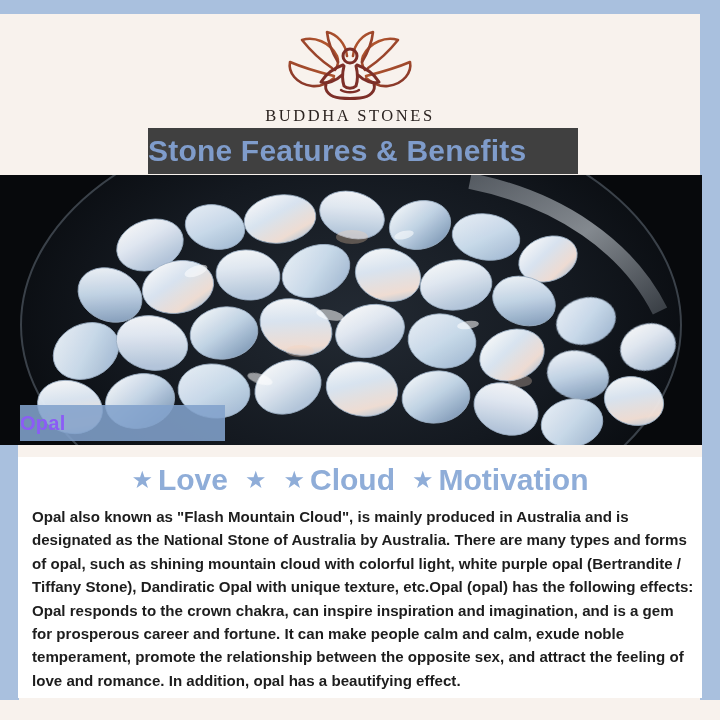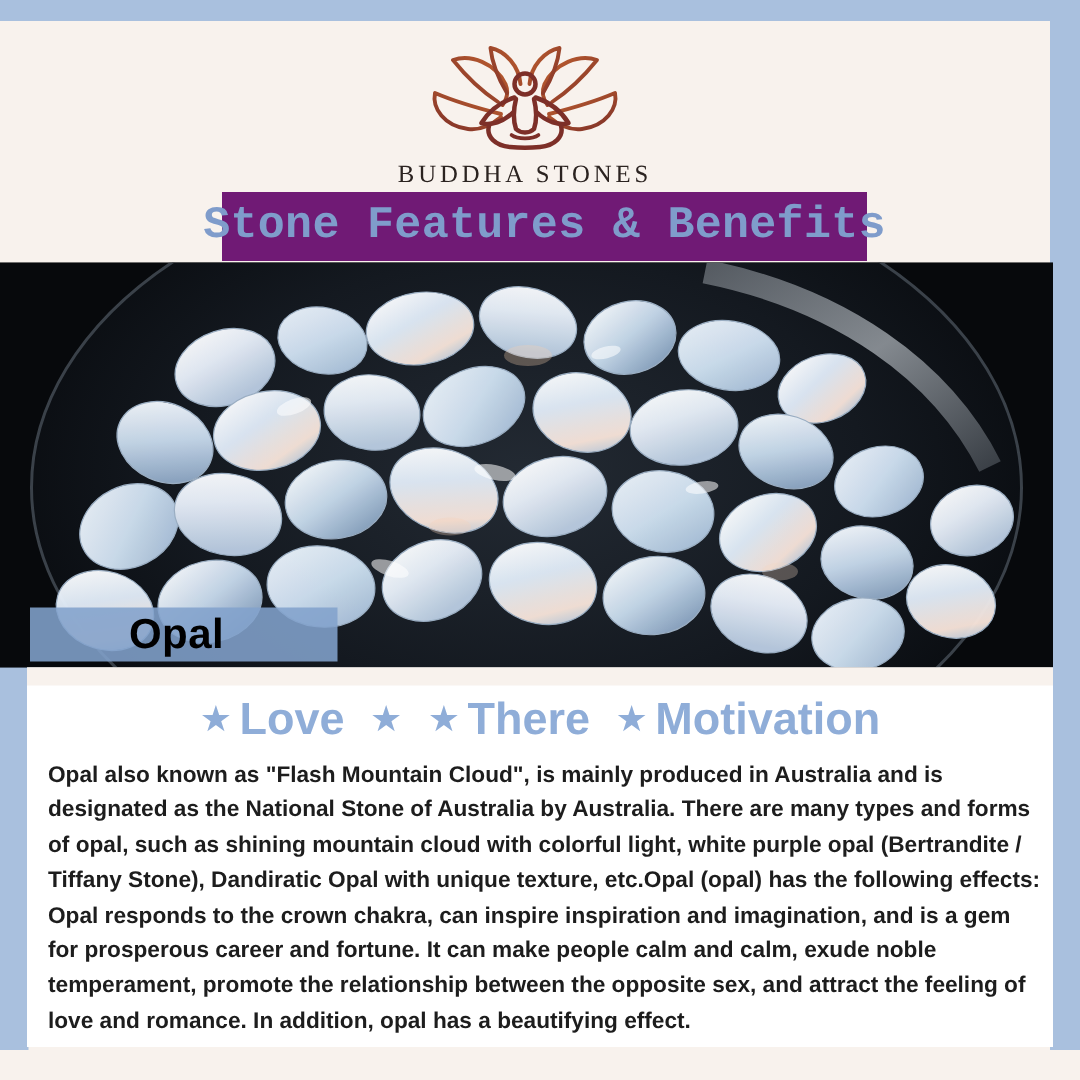--- a/index.html
+++ b/index.html
@@ -70,25 +70,24 @@
     color: #2b2320;
     font-weight: 400;
     white-space: nowrap;
   }
 
   
   .title-banner {
     position: absolute;
     left: 148px; top: 128px;
     width: 430px; height: 46px;
-    background: #701a75;
-    display: flex;
-    align-items: center;
-    justify-content: center;
-    font-family: Liberation Mono, monospace;
+    background: #404040;
+    display: flex;
+    align-items: center;
+    justify-content: flex-start;
   }
   .title-text {
     font-size: 30px;
     font-weight: bold;
     color: #7f9ccb;
     letter-spacing: 0.2px;
     white-space: nowrap;
   }
 
   
@@ -105,23 +104,22 @@
   .stone-label {
     position: absolute;
     left: 20px; top: 405px;
     width: 205px; height: 36px;
     background: rgba(130,162,204,0.88);
     display: flex;
     align-items: center;
     z-index: 3;
   }
   .stone-label span {
-    margin-left: 66px;
-    color: #000000;
-    font-size: 28px;
+    color: #8b5cf6;
+    font-size: 20px;
     font-weight: 600;
     letter-spacing: 0.3px;
   }
 
   
   .content-card {
     position: absolute;
     left: 18px; top: 445px;
     width: 684px; height: 253px;
     background: #ffffff;
@@ -340,21 +338,21 @@
     <div class="benefits">
       <div class="benefit">
         <span class="star">★</span>
         <span class="blabel">Love</span>
       </div>
       <div class="benefit">
         <span class="star">★</span>
       </div>
       <div class="benefit">
         <span class="star">★</span>
-        <span class="blabel">There</span>
+        <span class="blabel">Cloud</span>
       </div>
       <div class="benefit">
         <span class="star">★</span>
         <span class="blabel">Motivation</span>
       </div>
     </div>
 
     <div class="body-text">Opal also known as "Flash Mountain Cloud", is mainly produced in Australia and is designated as the National Stone of Australia by Australia. There are many types and forms of opal, such as shining mountain cloud with colorful light, white purple opal (Bertrandite / Tiffany Stone), Dandiratic Opal with unique texture, etc.Opal (opal) has the following effects: Opal responds to the crown chakra, can inspire inspiration and imagination, and is a gem for prosperous career and fortune. It can make people calm and calm, exude noble temperament, promote the relationship between the opposite sex, and attract the feeling of love and romance. In addition, opal has a beautifying effect.</div>
   </div>
 

